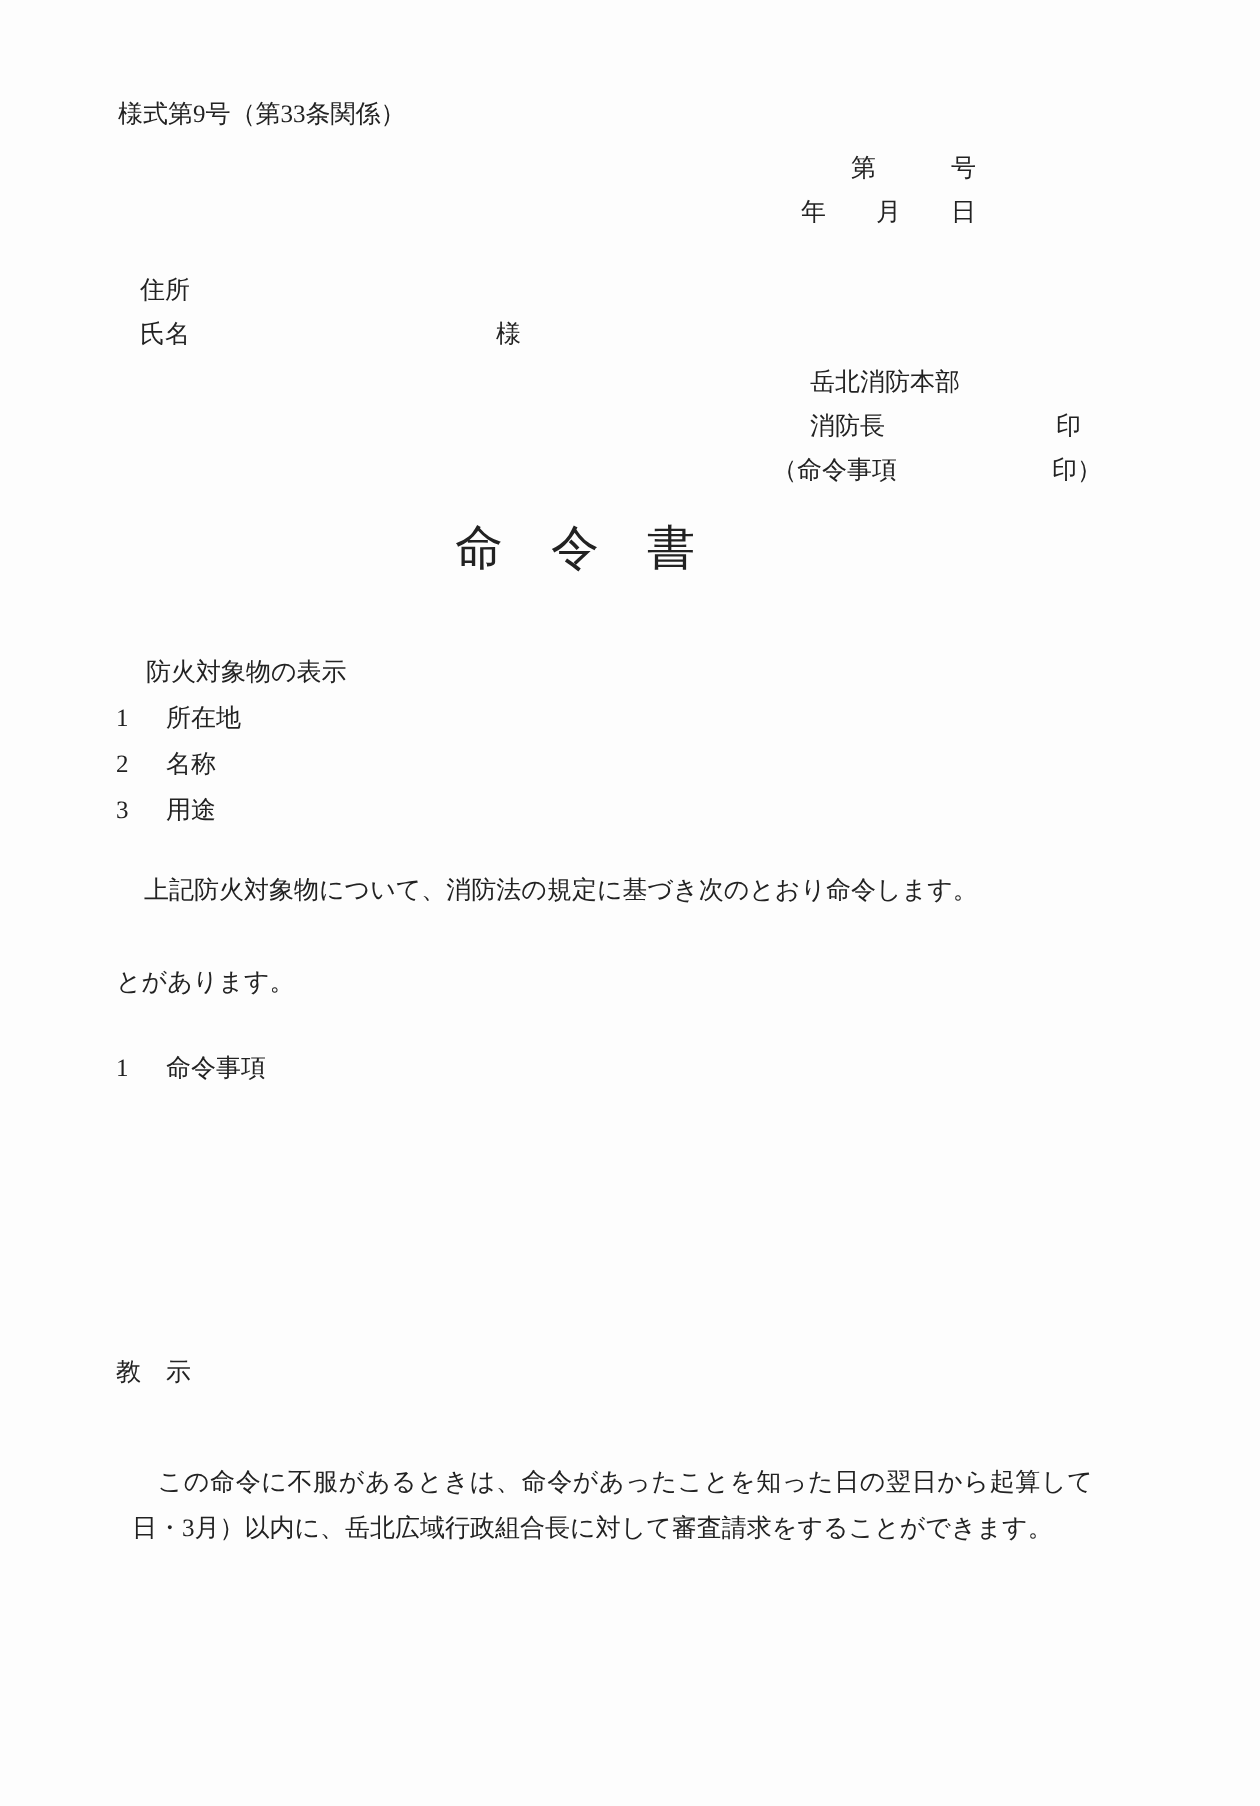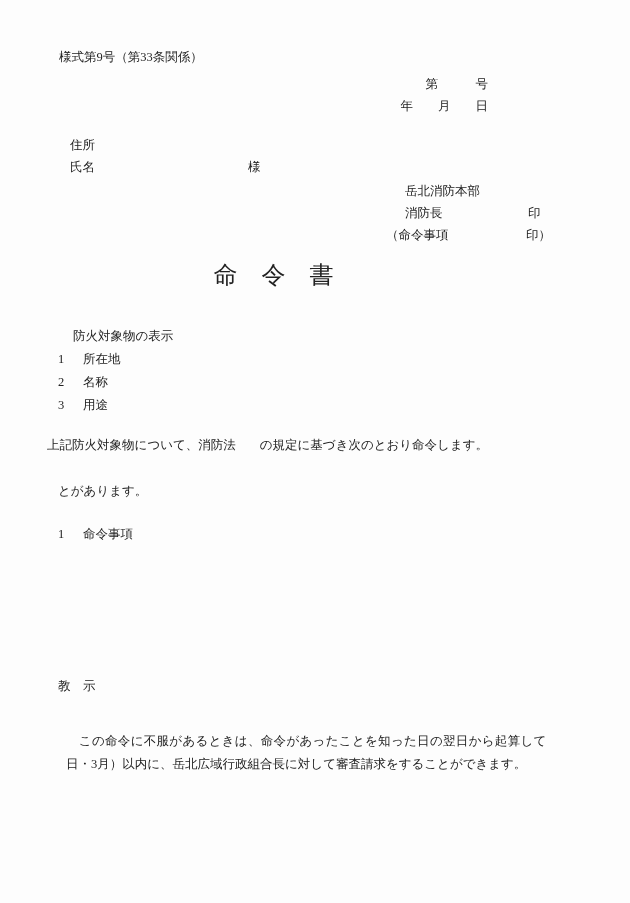--- a/index.html
+++ b/index.html
@@ -9,28 +9,28 @@
     background:#fdfdfd;
     color:#222;
     font-family:"Liberation Serif","DejaVu Serif",serif;
     font-size:12.5px;
     overflow:hidden;
   }
   .t{position:absolute;white-space:pre;line-height:1.2;}
   .ra{right:59px;text-align:left;}
   .title{
     position:absolute;top:262px;left:0;width:100%;
-    text-align:center;font-size:24px;white-space:pre;line-height:1.15;
+    text-align:center;font-size:24px;white-space:pre;line-height:1.15;padding-left:14px;
   }
   .item{position:absolute;left:58px;display:flex;line-height:1.2;}
   .item .no{display:inline-block;width:25px;}
   .split{
     position:absolute;left:72px;right:59px;
-    display:flex;justify-content:flex-end;
-    white-space:pre;line-height:1.2;gap:24px;
+    display:flex;justify-content:flex-start;
+    white-space:pre;line-height:1.2;
   }
   .instruction{
     position:absolute;left:66px;top:683px;width:506px;
     text-align:justify;line-height:23.2px;margin-top:47px;
   }
   .instruction p{margin:0;}
 </style>
 </head>
 <body>
 

